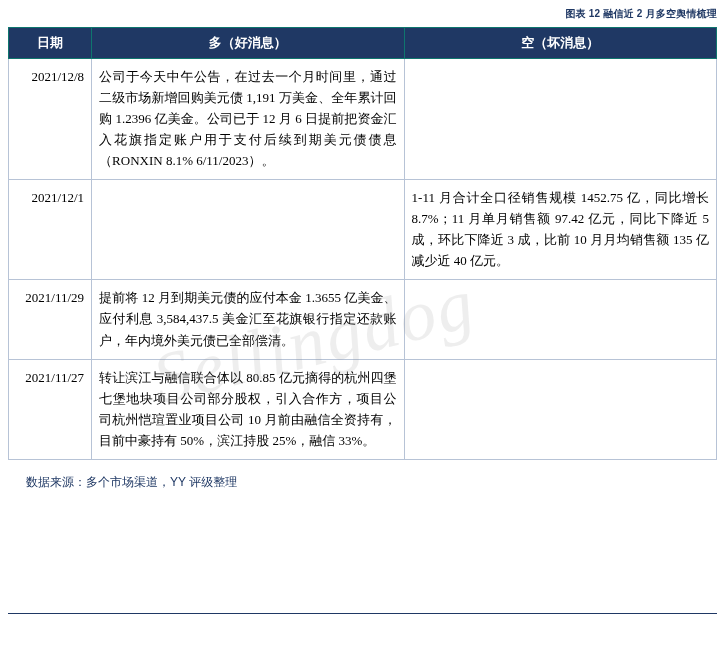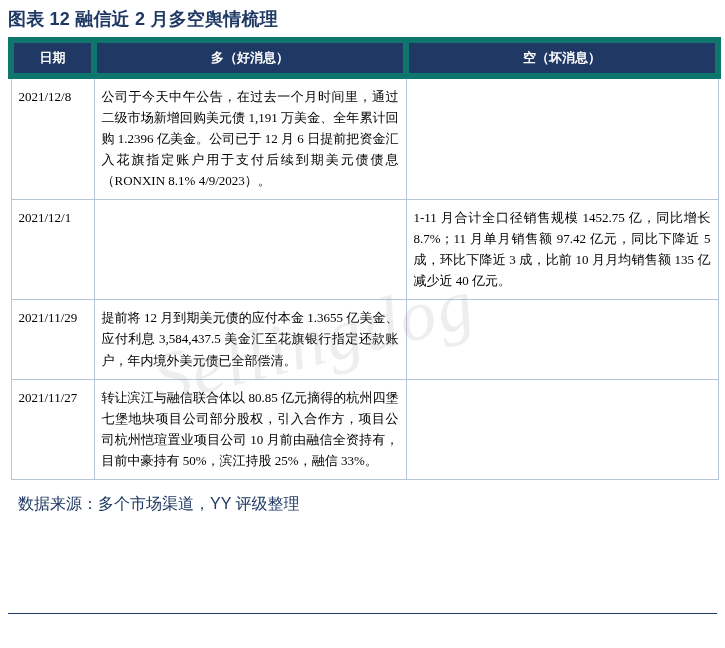--- a/index.html
+++ b/index.html
@@ -16,70 +16,70 @@
     position: relative;
   }
   .page {
     position: relative;
     width: 725px;
     height: 648px;
     box-sizing: border-box;
     padding: 0 8px;
   }
   .title {
-    text-align: left;
-    font-size: 18px;
+    text-align: right;
+    font-size: 10px;
     font-weight: bold;
     color: #1f3864;
     padding: 7px 0 6px 0;
     letter-spacing: 0.2px;
     font-family: "Liberation Sans", sans-serif;
   }
   table.data {
     width: 709px;
     border-collapse: collapse;
     table-layout: fixed;
     margin: 0 auto;
   }
   table.data th {
     background: #1f3864;
     color: #ffffff;
     font-size: 13px;
     font-weight: bold;
     text-align: center;
     padding: 6px 4px;
-    border: 6px solid #0f766e;
+    border: 1px solid #0f766e;
     font-family: "Liberation Sans", sans-serif;
   }
   table.data td {
     border: 1px solid #b7c3d6;
     vertical-align: top;
     font-size: 13px;
     line-height: 1.62;
     padding: 7px 7px 8px 7px;
     background: transparent;
   }
   td.date {
-    text-align: left;
+    text-align: right;
     vertical-align: middle;
     font-size: 13px;
     white-space: nowrap;
     padding: 4px 2px;
   }
   .col-date { width: 83px; }
   .col-good { width: 312px; }
   .col-bad  { width: 312px; }
   .cell-text {
     display: block;
     text-align: justify;
     text-justify: inter-ideograph;
   }
   .source {
-    margin: 14px 0 0 10px;
-    font-size: 16px;
+    margin: 14px 0 0 18px;
+    font-size: 12px;
     color: #1f3864;
     font-family: "Liberation Sans", sans-serif;
   }
   .watermark {
     position: absolute;
     left: 0;
     top: 0;
     width: 725px;
     height: 648px;
     pointer-events: none;
@@ -123,21 +123,21 @@
       <tr>
         <th>日期</th>
         <th>多（好消息）</th>
         <th>空（坏消息）</th>
       </tr>
     </thead>
     <tbody>
       <tr>
         <td class="date">2021/12/8</td>
         <td>
-            <span class="cell-text">公司于今天中午公告，在过去一个月时间里，通过二级市场新增回购美元债 1,191 万美金、全年累计回购 1.2396 亿美金。公司已于 12 月 6 日提前把资金汇入花旗指定账户用于支付后续到期美元债债息（RONXIN 8.1% 4/9/2023）。</span>
+            <span class="cell-text">公司于今天中午公告，在过去一个月时间里，通过二级市场新增回购美元债 1,191 万美金、全年累计回购 1.2396 亿美金。公司已于 12 月 6 日提前把资金汇入花旗指定账户用于支付后续到期美元债债息（RONXIN 8.1% 6/11/2023）。</span>
           </td>
         <td>
             <span class="cell-text"></span>
           </td>
       </tr>
       <tr>
         <td class="date">2021/12/1</td>
         <td>
             <span class="cell-text"></span>
           </td>

